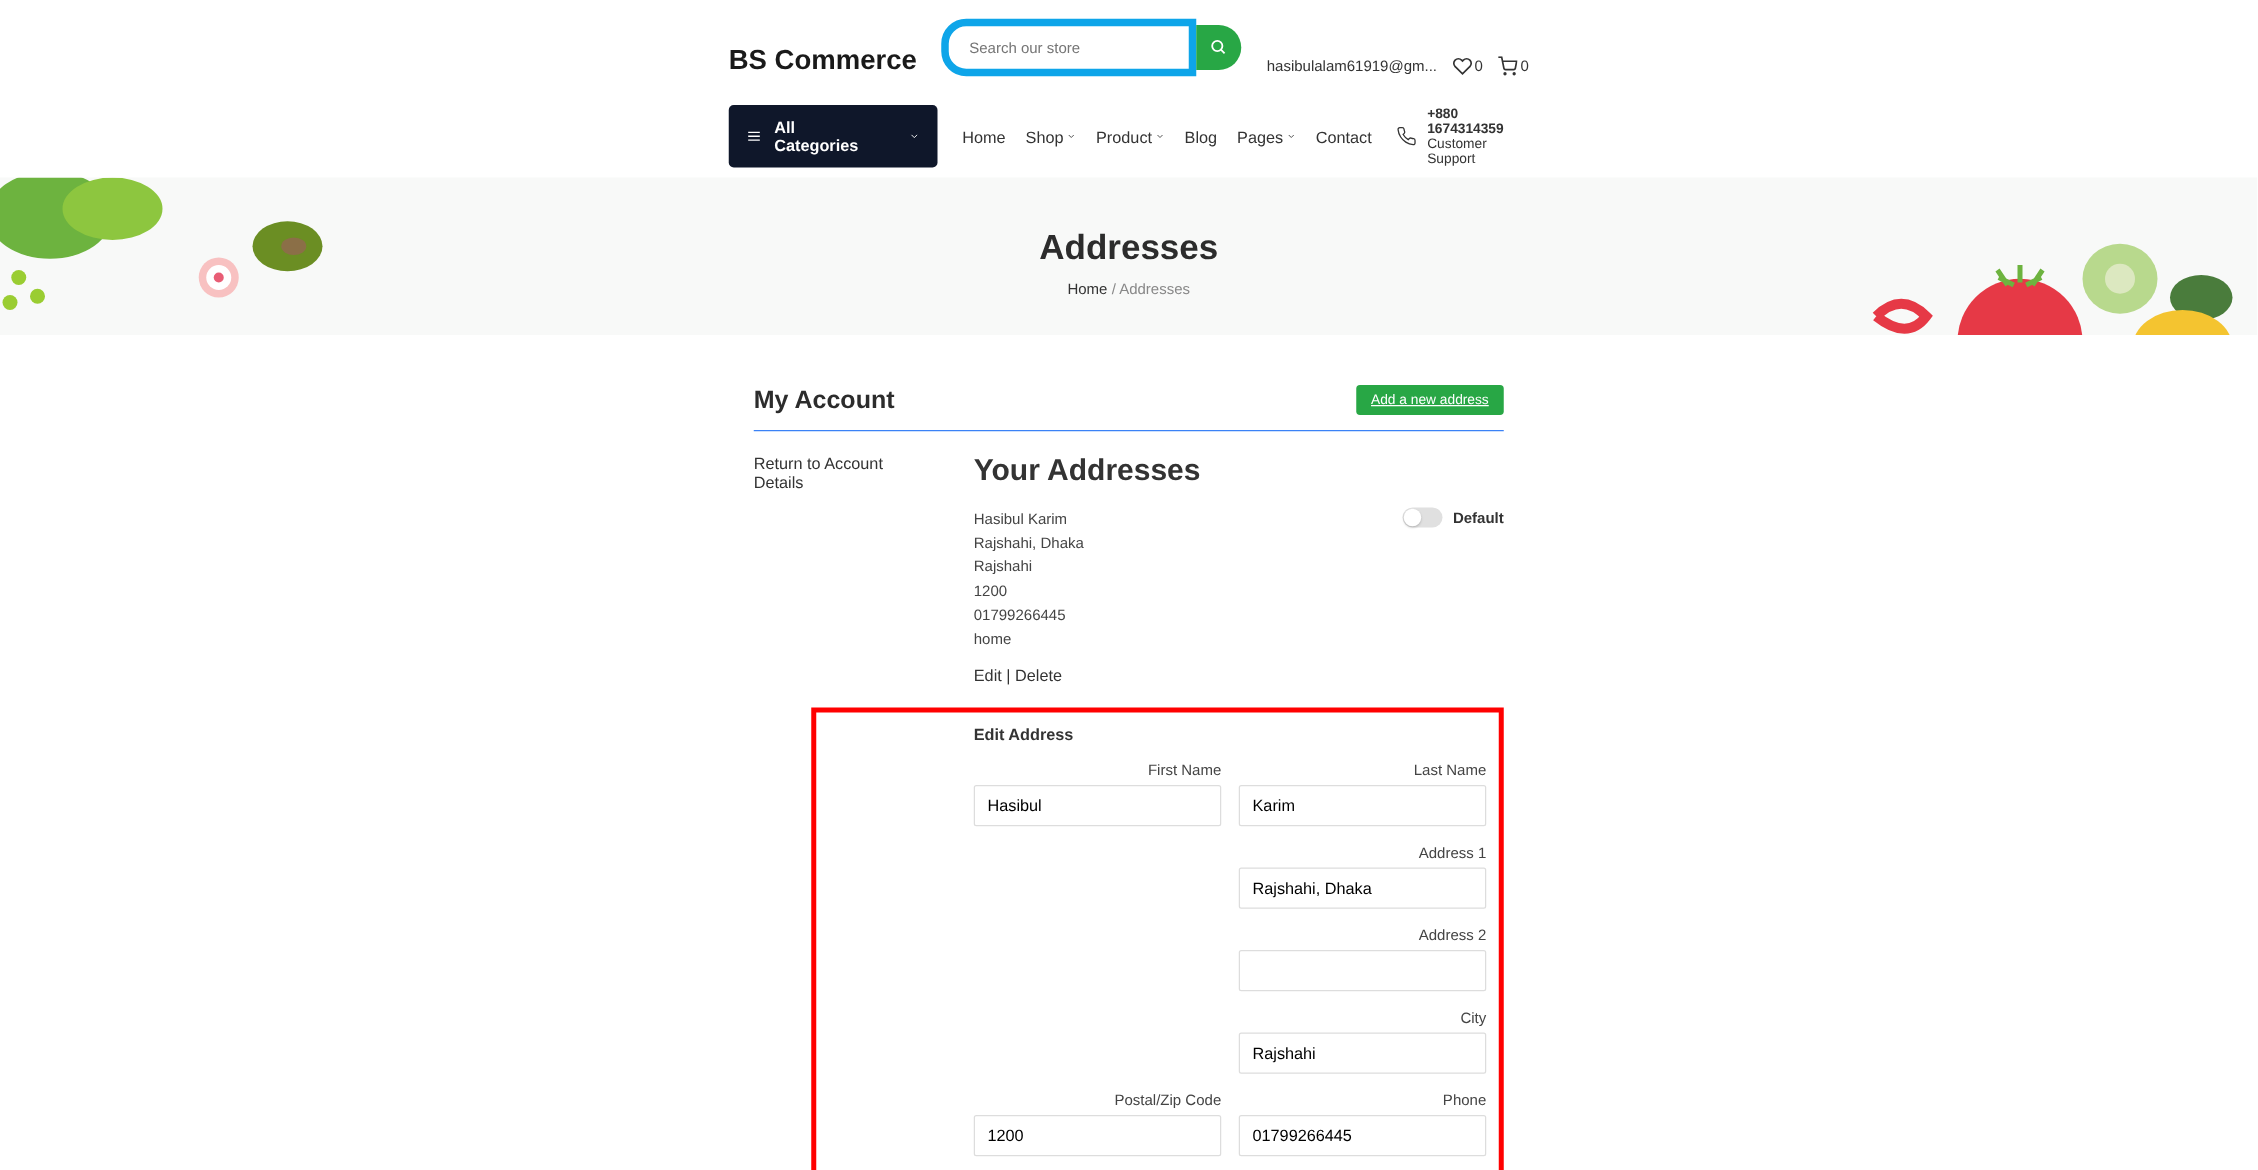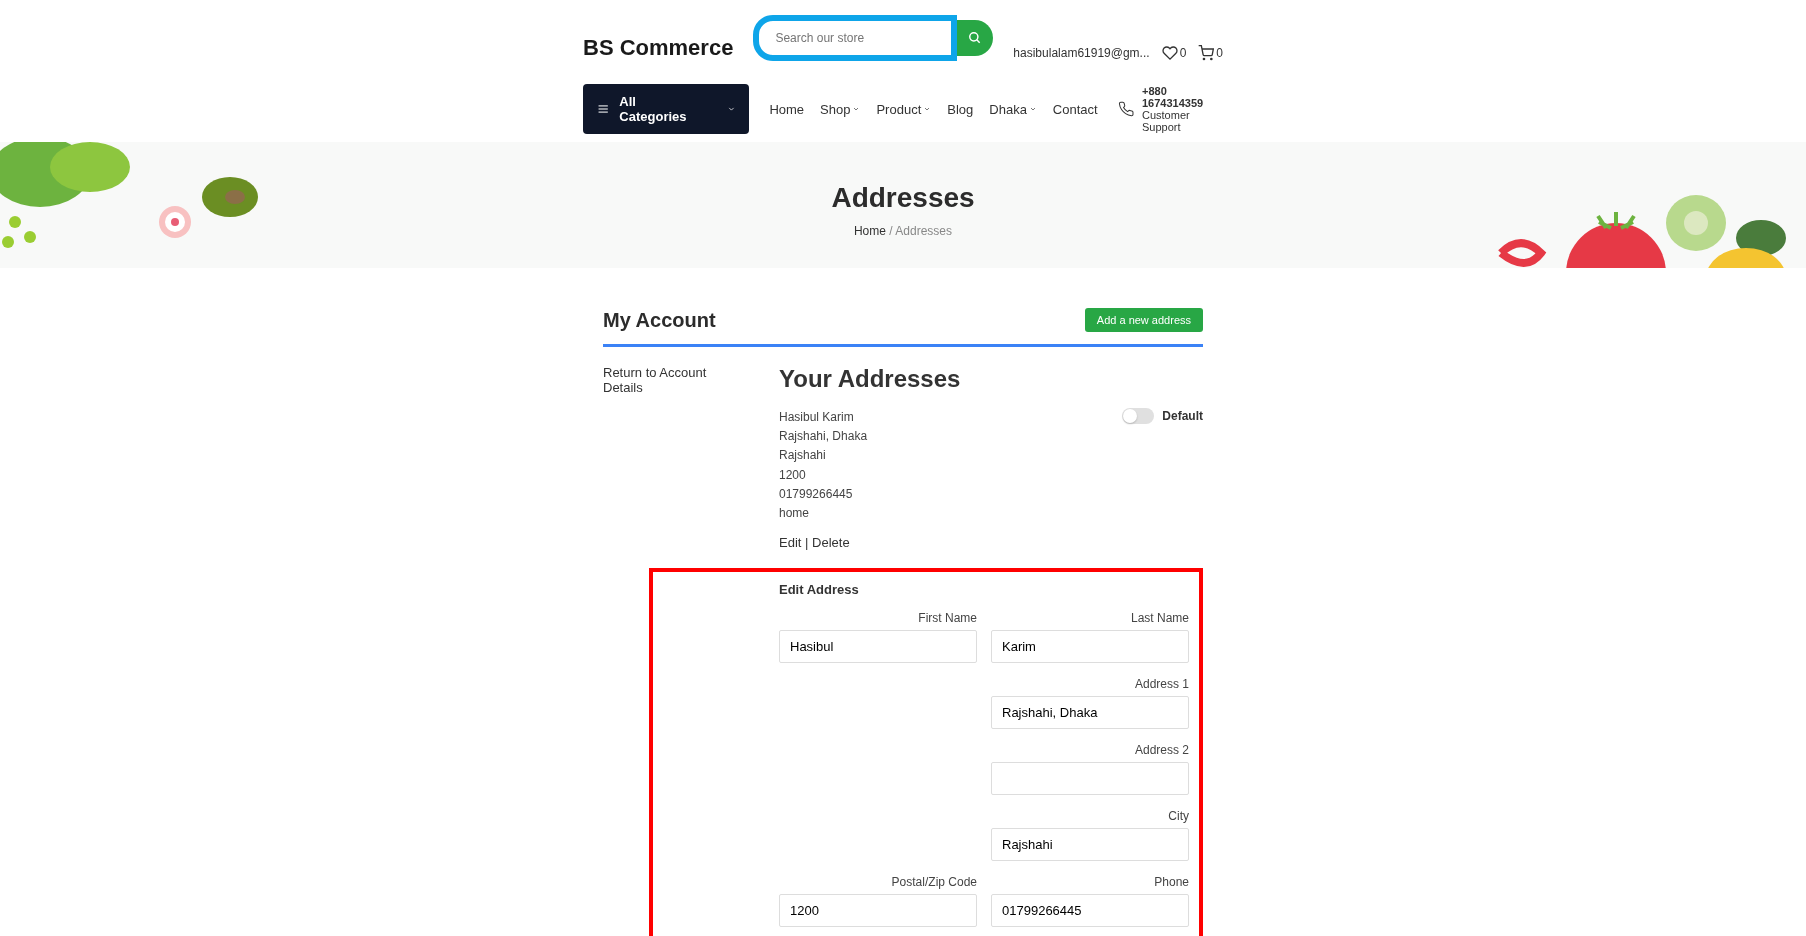--- a/index.html
+++ b/index.html
@@ -25,23 +25,23 @@
     
     .banner { background: #f8f9f8; padding: 40px 0 30px; text-align: center; position: relative; overflow: hidden; }
     .banner-title { font-size: 28px; font-weight: 600; color: #2c2c2c; margin-bottom: 10px; }
     .breadcrumb { font-size: 12px; color: #888; }
     .breadcrumb-home { color: #333; }
     .veg-left { position: absolute; left: 0; top: 0; width: 280px; height: 110px; }
     .veg-right { position: absolute; right: 0; bottom: -20px; width: 340px; height: 110px; }
     
     
     .content { max-width: 640px; margin: 0 auto; padding: 40px 20px; }
-    .account-header { display: flex; justify-content: space-between; align-items: center; padding-bottom: 12px; border-bottom: 3px solid #3b82f6; margin-bottom: 18px; }
+    .account-header { display: flex; justify-content: space-between; align-items: center; padding-bottom: 12px; border-bottom: 1px solid #3b82f6; margin-bottom: 18px; }
     .account-title { font-size: 20px; font-weight: 700; color: #2c2c2c; }
-    .add-btn { background: #28a745; color: #fff; padding: 6px 12px; border-radius: 3px; font-size: 11px; border: none; cursor: pointer; }
+    .add-btn { background: #28a745; color: #fff; padding: 6px 12px; border-radius: 3px; font-size: 11px; border: none; cursor: pointer; text-decoration: underline; }
     
     .layout { display: flex; gap: 30px; }
     .sidebar { width: 200px; }
     .sidebar-link { font-size: 13px; color: #333; cursor: pointer; }
     .main { flex: 1; }
     
     .addresses-title { font-size: 24px; font-weight: 600; margin-bottom: 15px; }
     .addr-row { display: flex; justify-content: space-between; align-items: flex-start; margin-bottom: 12px; }
     .addr-block { font-size: 12px; line-height: 1.6; color: #444; }
     .default-wrap { display: flex; align-items: center; gap: 8px; font-size: 12px; font-weight: 600; }
@@ -115,21 +115,21 @@
         </svg>
       </span>
     <span class="nav-link">
         <span>Product</span>
         <svg width="8" height="8" viewBox="0 0 24 24" fill="none" stroke="#333" stroke-width="2">
           <polyline points="6 9 12 15 18 9"></polyline>
         </svg>
       </span>
     <span class="nav-link">Blog</span>
     <span class="nav-link">
-        <span>Dhaka</span>
+        <span>Pages</span>
         <svg width="8" height="8" viewBox="0 0 24 24" fill="none" stroke="#333" stroke-width="2">
           <polyline points="6 9 12 15 18 9"></polyline>
         </svg>
       </span>
     <span class="nav-link">Contact</span>
   </div>
   <div class="support">
     <svg width="18" height="18" viewBox="0 0 24 24" fill="none" stroke="#333" stroke-width="1.5">
         <path d="M22 16.92v3a2 2 0 0 1-2.18 2 19.79 19.79 0 0 1-8.63-3.07 19.5 19.5 0 0 1-6-6 19.79 19.79 0 0 1-3.07-8.67A2 2 0 0 1 4.11 2h3a2 2 0 0 1 2 1.72 12.84 12.84 0 0 0 .7 2.81 2 2 0 0 1-.45 2.11L8.09 9.91a16 16 0 0 0 6 6l1.27-1.27a2 2 0 0 1 2.11-.45 12.84 12.84 0 0 0 2.81.7A2 2 0 0 1 22 16.92z"></path>
       </svg>

